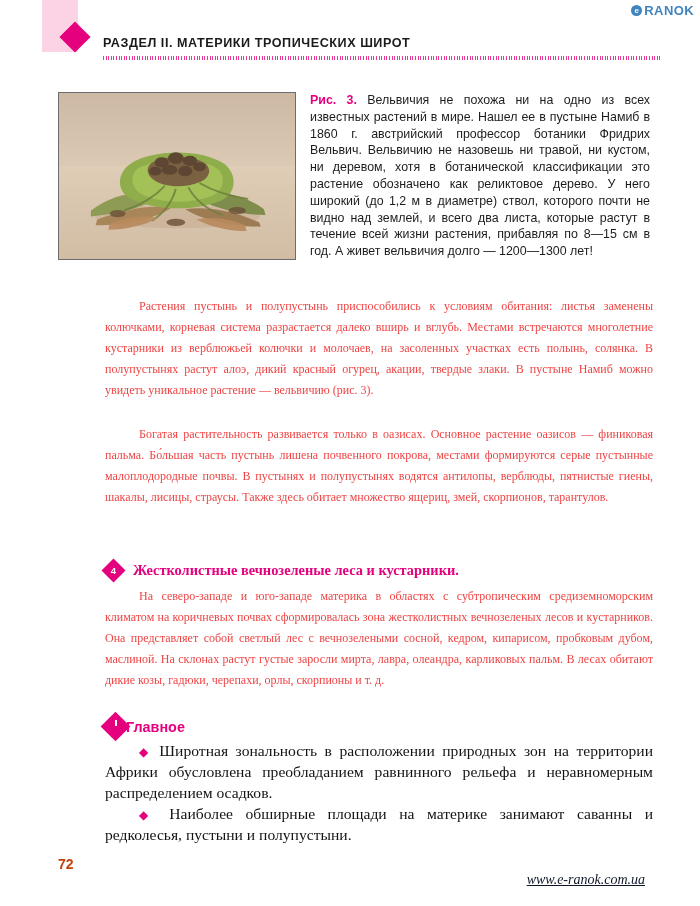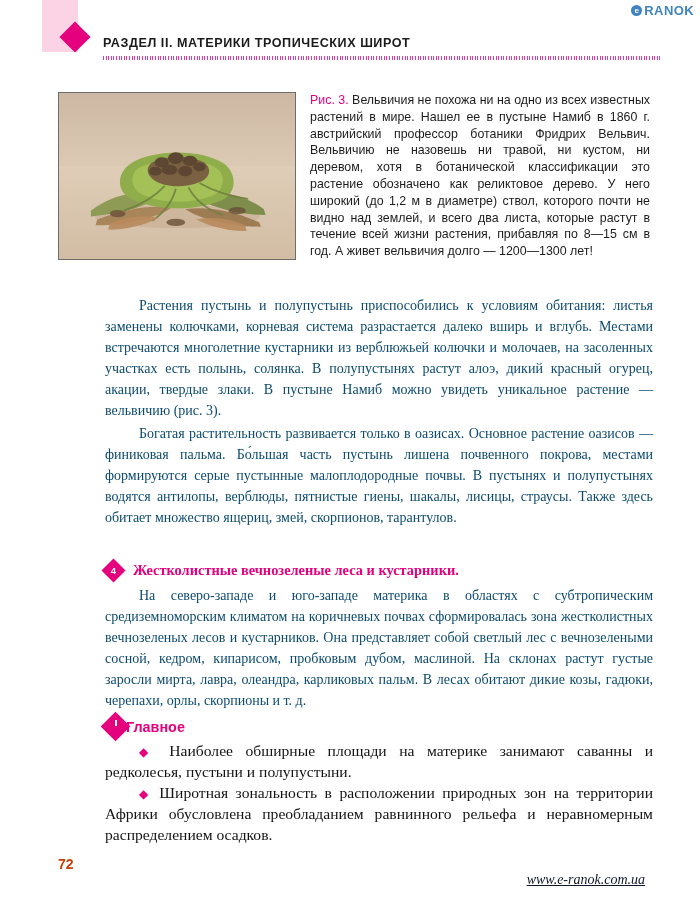--- a/index.html
+++ b/index.html
@@ -127,36 +127,36 @@
   .caption {
     margin-left: 252px;
     font-family: "Liberation Sans", "DejaVu Sans", sans-serif;
     font-size: 12.4px;
     line-height: 16.8px;
     color: #1c1c1c;
     text-align: justify;
   }
   .caption .fig-label {
     color: #e5007d;
-    font-weight: normal;
+    font-weight: bold;
   }
 
   
   .body-col {
     position: absolute;
     left: 105px;
     width: 548px;
   }
   p.body {
     margin: 0;
-    font-size: 14px;
+    font-size: 12px;
     line-height: 20.9px;
     text-align: justify;
     text-indent: 34px;
-    color: #0c4a6e;
+    color: #ef4444;
     font-family: "Liberation Serif", "DejaVu Serif", serif;
   }
 
   
   .section-head {
     display: flex;
     align-items: center;
     gap: 11px;
   }
   .num-badge {
@@ -347,22 +347,22 @@
       <span class="dia"></span>
       <span class="tick"></span>
     </span>
     <span class="key-title">Главное</span>
   </div>
 </div>
 
 <div class="body-col" style="top:741px;">
   <div class="bullet-item">
     <span class="bullet-glyph">◆</span>
-    <span>Наиболее обширные площади на материке занимают саванны и редколесья, пустыни и полупустыни.</span>
+    <span>Широтная зональность в расположении природных зон на территории Африки обусловлена преобладанием равнинного рельефа и неравномерным распределением осадков.</span>
   </div>
   <div class="bullet-item">
     <span class="bullet-glyph">◆</span>
-    <span>Широтная зональность в расположении природных зон на территории Африки обусловлена преобладанием равнинного рельефа и неравномерным распределением осадков.</span>
+    <span>Наиболее обширные площади на материке занимают саванны и редколесья, пустыни и полупустыни.</span>
   </div>
 </div>
 
 <div class="page-number">72</div>
 <a class="site-link" href="#">www.e-ranok.com.ua</a>
 
 </body></html>

